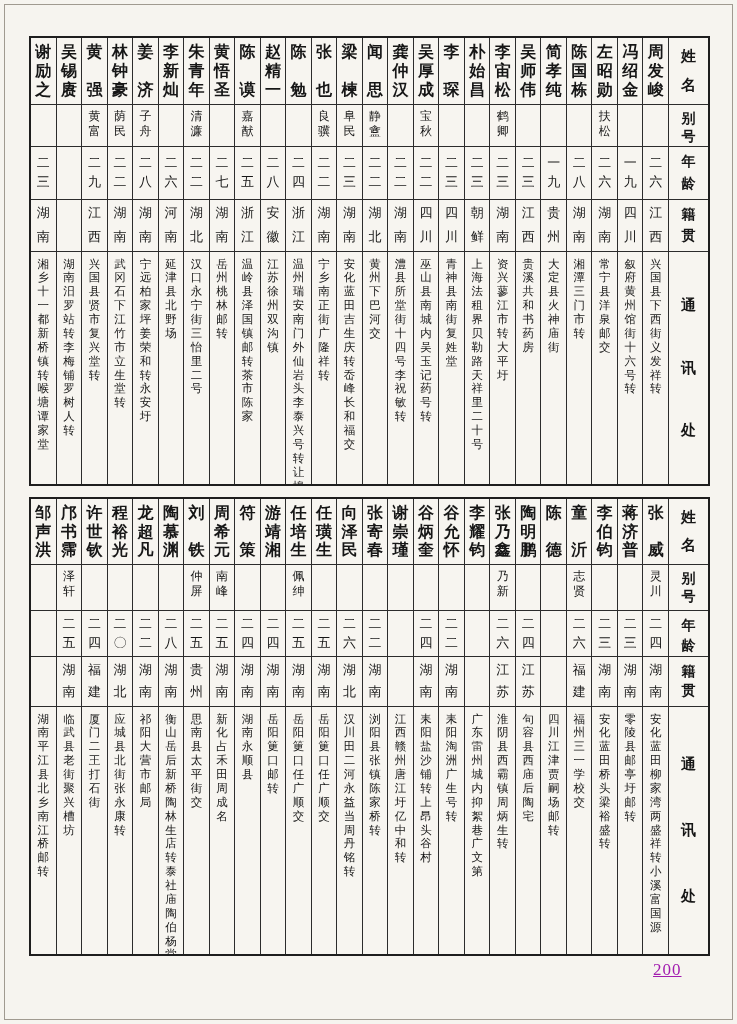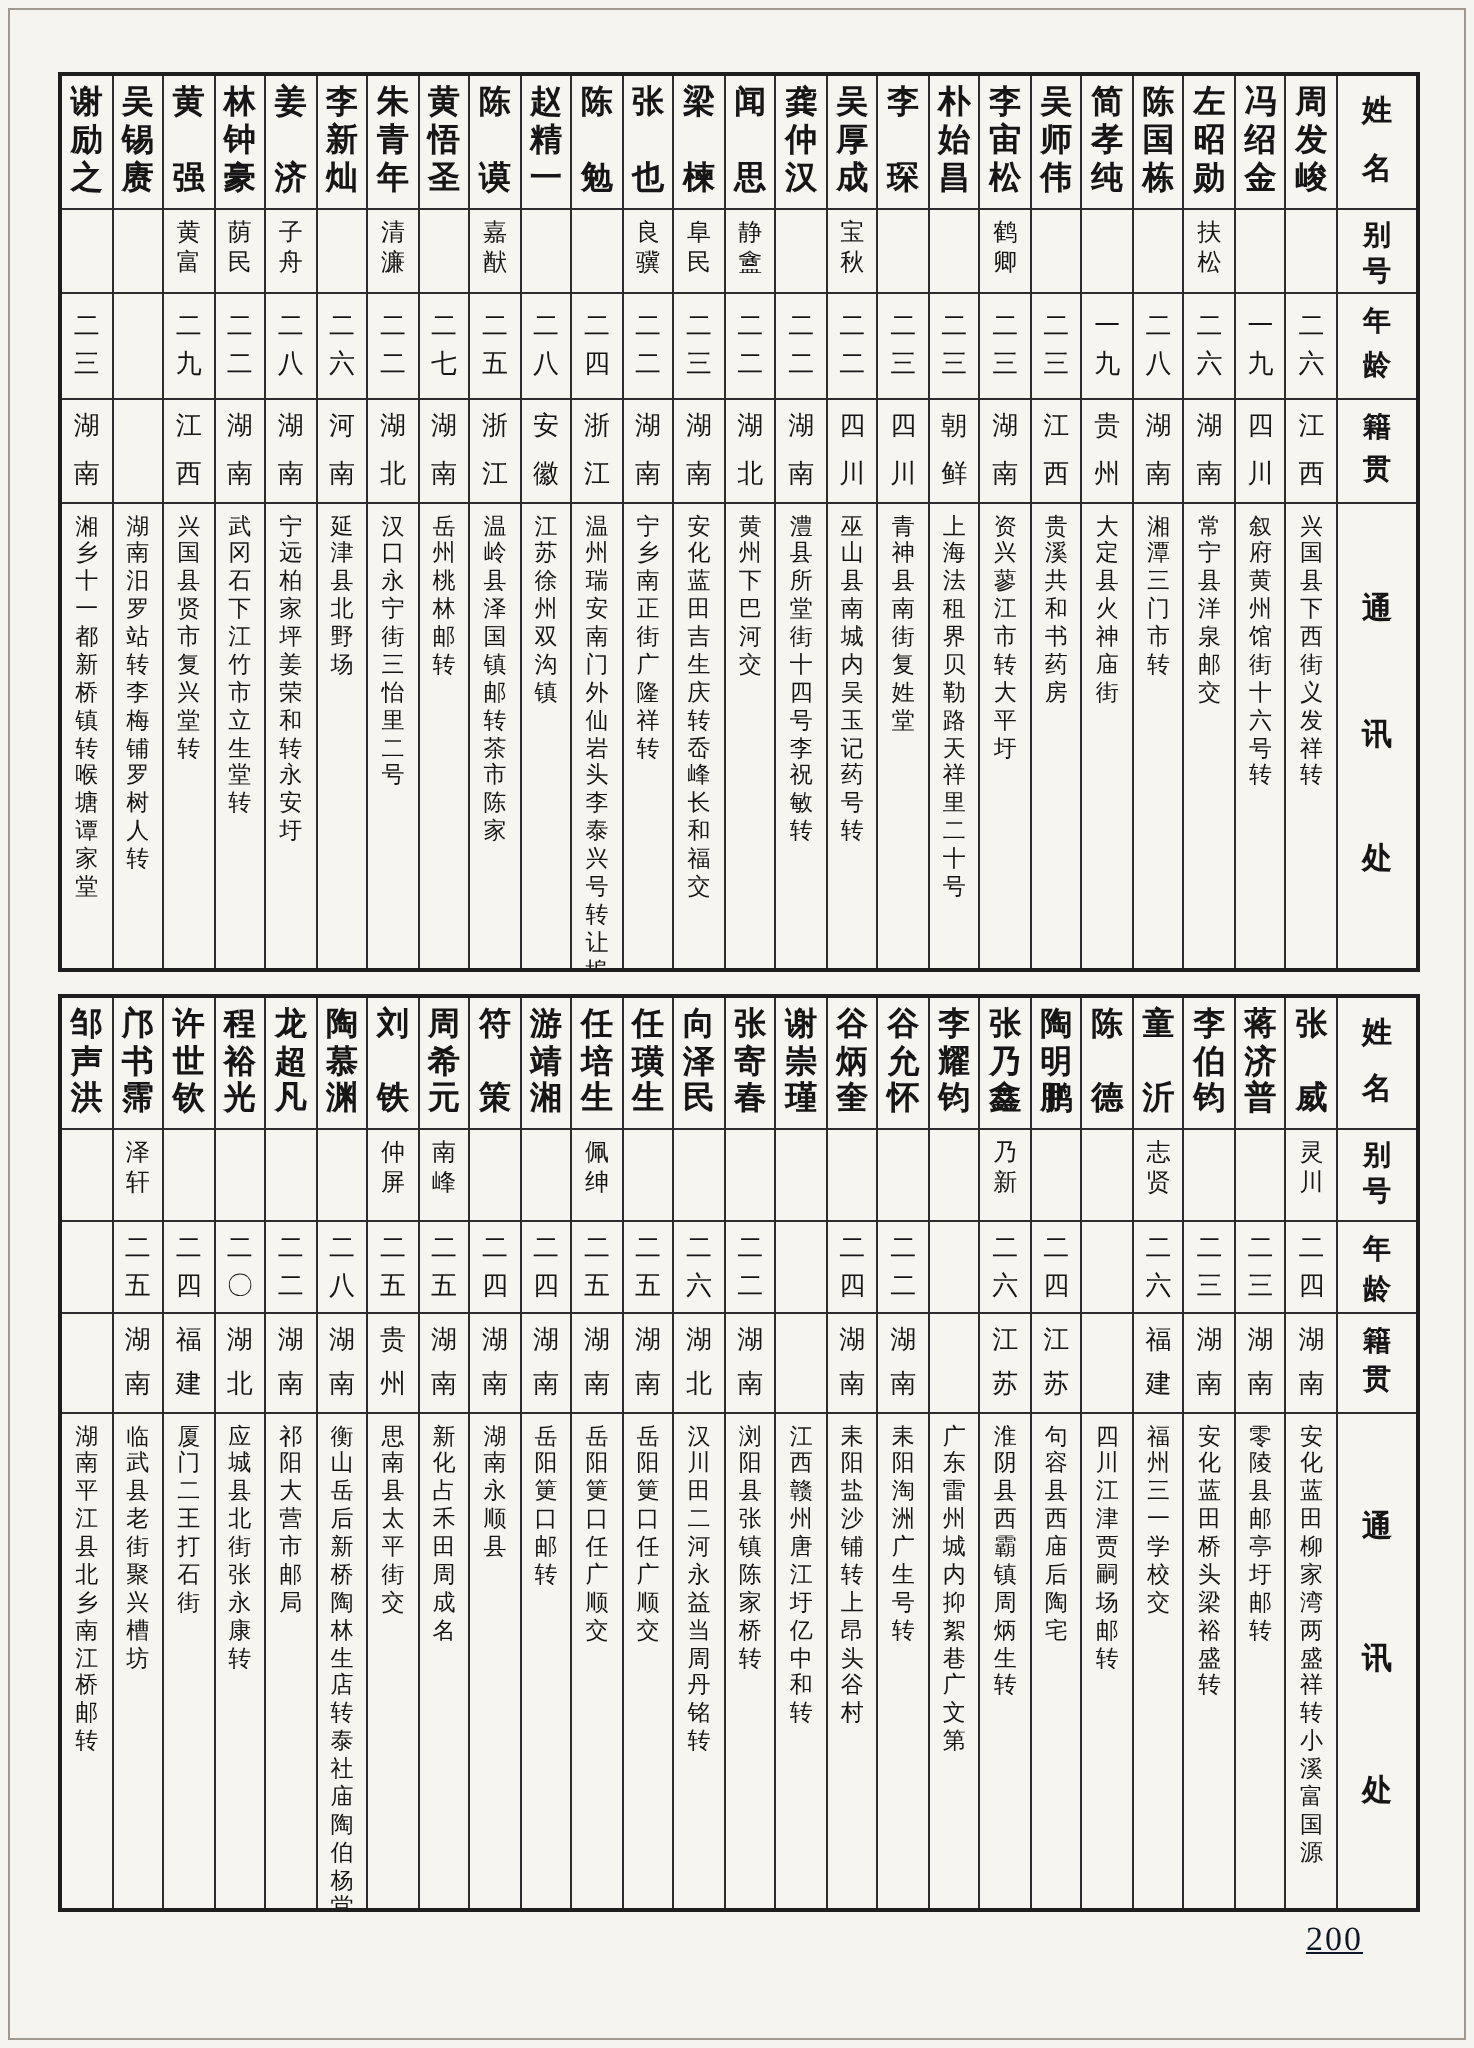--- a/index.html
+++ b/index.html
@@ -78,21 +78,21 @@
   .header-col .c-name{font-size:15px;padding:10px 0;}
   .header-col .c-alias{justify-content:space-between;padding:5px 0;font-size:14px;}
   .header-col .c-age{justify-content:space-between;padding:5px 0;font-size:14px;}
   .header-col .c-origin{padding:7px 0;font-size:14px;}
   .header-col .c-address{justify-content:space-evenly;padding:0;font-size:15px;}
   .page-number{
     position:absolute;
     left:653px;top:960px;
     font-size:17px;
     letter-spacing:1px;
-    color:#0f172a;
+    color:#a21caf;
     text-decoration:underline;
   }
 </style>
 </head>
 <body>
 
 <div class="page">
   <div class="page-frame"></div>
 
   <section class="dir-table t0">

